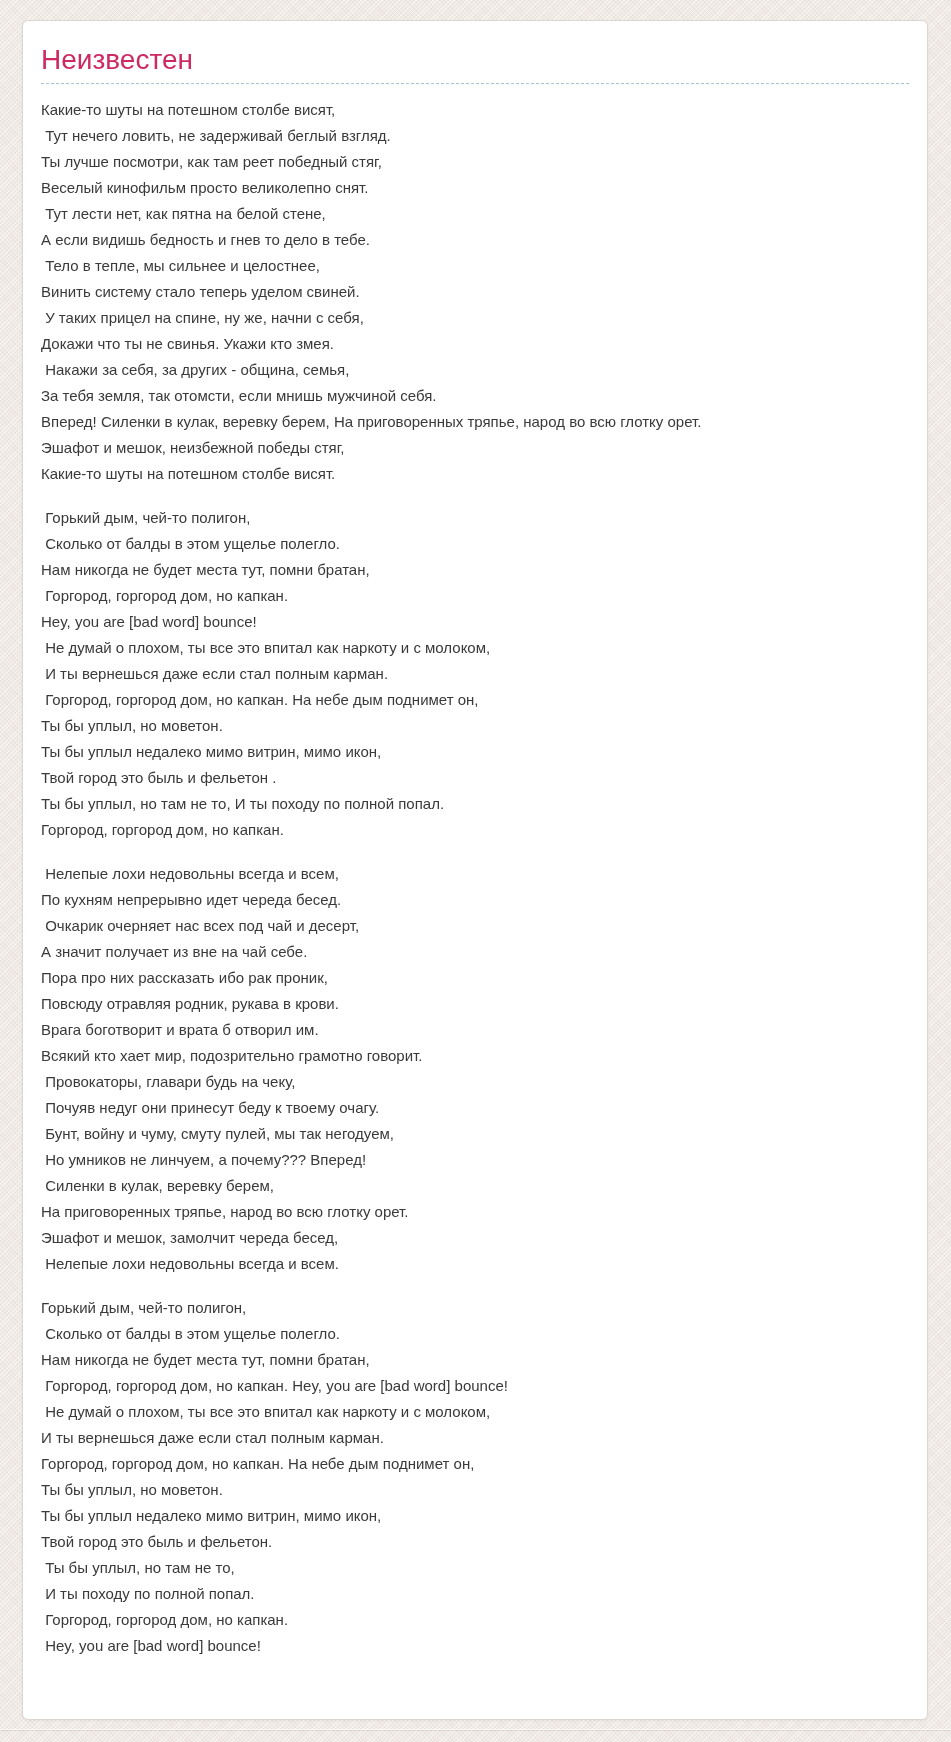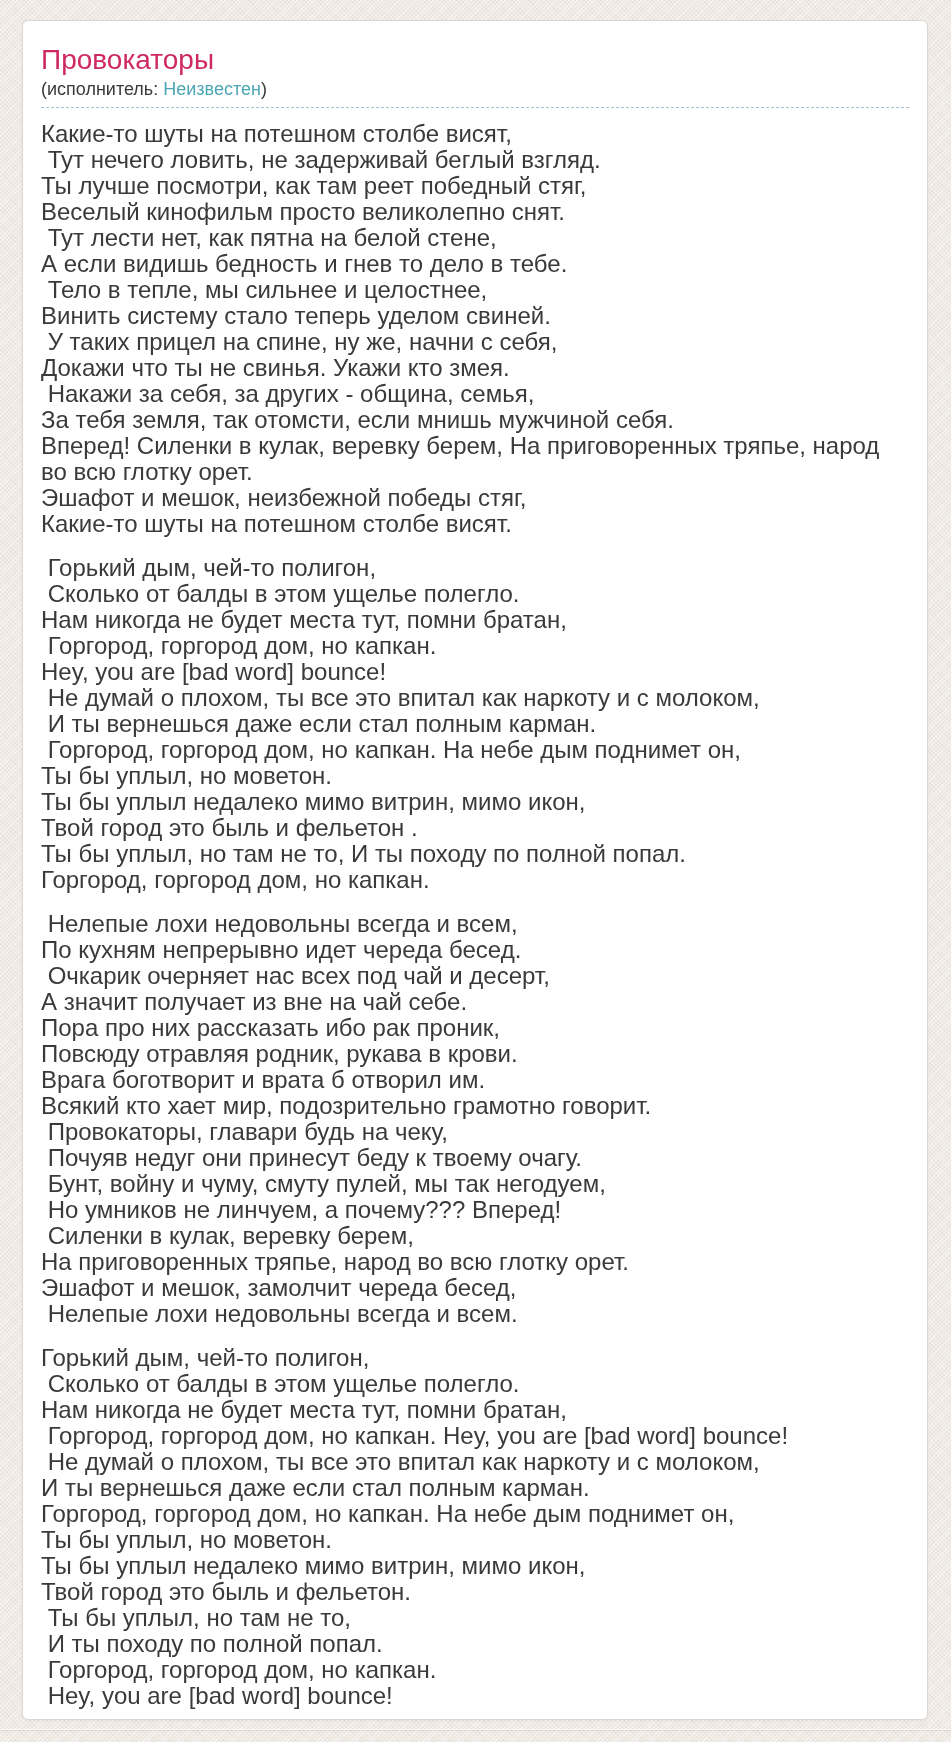--- a/index.html
+++ b/index.html
@@ -54,31 +54,30 @@
     color: var(--link);
     text-decoration: none;
     cursor: pointer;
   }
   .divider {
     border-bottom: 1px dashed var(--divider);
     margin-top: 7px;
   }
   .lyrics {
     margin-top: 13px;
-    font-size: 24px;
+    font-size: 15px;
     line-height: 26px;
     color: var(--text);
     white-space: pre-wrap;
   }
   .stanza + .stanza { margin-top: 18px; }
 </style>
 </head>
 <body>
 
 <div class="card">
-  <h1 class="page-title">Провокаторы</h1>
-  <div class="subtitle"><span>(исполнитель: </span><a href="#">Неизвестен</a><span>)</span></div>
+  <h1 class="page-title">Неизвестен</h1>
   <div class="divider"></div>
 
   <div class="lyrics"><div class="stanza"><div class="line">Какие-то шуты на потешном столбе висят,</div><div class="line"> Тут нечего ловить, не задерживай беглый взгляд.</div><div class="line">Ты лучше посмотри, как там реет победный стяг,</div><div class="line">Веселый кинофильм просто великолепно снят.</div><div class="line"> Тут лести нет, как пятна на белой стене,</div><div class="line">А если видишь бедность и гнев то дело в тебе.</div><div class="line"> Тело в тепле, мы сильнее и целостнее,</div><div class="line">Винить систему стало теперь уделом свиней.</div><div class="line"> У таких прицел на спине, ну же, начни с себя,</div><div class="line">Докажи что ты не свинья. Укажи кто змея.</div><div class="line"> Накажи за себя, за других - община, семья,</div><div class="line">За тебя земля, так отомсти, если мнишь мужчиной себя.</div><div class="line">Вперед! Силенки в кулак, веревку берем, На приговоренных тряпье, народ во всю глотку орет.</div><div class="line">Эшафот и мешок, неизбежной победы стяг,</div><div class="line">Какие-то шуты на потешном столбе висят.</div></div><div class="stanza"><div class="line"> Горький дым, чей-то полигон,</div><div class="line"> Сколько от балды в этом ущелье полегло.</div><div class="line">Нам никогда не будет места тут, помни братан,</div><div class="line"> Горгород, горгород дом, но капкан.</div><div class="line">Hey, you are [bad word] bounce!</div><div class="line"> Не думай о плохом, ты все это впитал как наркоту и с молоком,</div><div class="line"> И ты вернешься даже если стал полным карман.</div><div class="line"> Горгород, горгород дом, но капкан. На небе дым поднимет он,</div><div class="line">Ты бы уплыл, но моветон.</div><div class="line">Ты бы уплыл недалеко мимо витрин, мимо икон,</div><div class="line">Твой город это быль и фельетон .</div><div class="line">Ты бы уплыл, но там не то, И ты походу по полной попал.</div><div class="line">Горгород, горгород дом, но капкан.</div></div><div class="stanza"><div class="line"> Нелепые лохи недовольны всегда и всем,</div><div class="line">По кухням непрерывно идет череда бесед.</div><div class="line"> Очкарик очерняет нас всех под чай и десерт,</div><div class="line">А значит получает из вне на чай себе.</div><div class="line">Пора про них рассказать ибо рак проник,</div><div class="line">Повсюду отравляя родник, рукава в крови.</div><div class="line">Врага боготворит и врата б отворил им.</div><div class="line">Всякий кто хает мир, подозрительно грамотно говорит.</div><div class="line"> Провокаторы, главари будь на чеку,</div><div class="line"> Почуяв недуг они принесут беду к твоему очагу.</div><div class="line"> Бунт, войну и чуму, смуту пулей, мы так негодуем,</div><div class="line"> Но умников не линчуем, а почему??? Вперед!</div><div class="line"> Силенки в кулак, веревку берем,</div><div class="line">На приговоренных тряпье, народ во всю глотку орет.</div><div class="line">Эшафот и мешок, замолчит череда бесед,</div><div class="line"> Нелепые лохи недовольны всегда и всем.</div></div><div class="stanza"><div class="line">Горький дым, чей-то полигон,</div><div class="line"> Сколько от балды в этом ущелье полегло.</div><div class="line">Нам никогда не будет места тут, помни братан,</div><div class="line"> Горгород, горгород дом, но капкан. Hey, you are [bad word] bounce!</div><div class="line"> Не думай о плохом, ты все это впитал как наркоту и с молоком,</div><div class="line">И ты вернешься даже если стал полным карман.</div><div class="line">Горгород, горгород дом, но капкан. На небе дым поднимет он,</div><div class="line">Ты бы уплыл, но моветон.</div><div class="line">Ты бы уплыл недалеко мимо витрин, мимо икон,</div><div class="line">Твой город это быль и фельетон.</div><div class="line"> Ты бы уплыл, но там не то,</div><div class="line"> И ты походу по полной попал.</div><div class="line"> Горгород, горгород дом, но капкан.</div><div class="line"> Hey, you are [bad word] bounce!</div></div></div>
 </div>
 
 <div class="bottom-seam"></div>
 
 </body></html>

